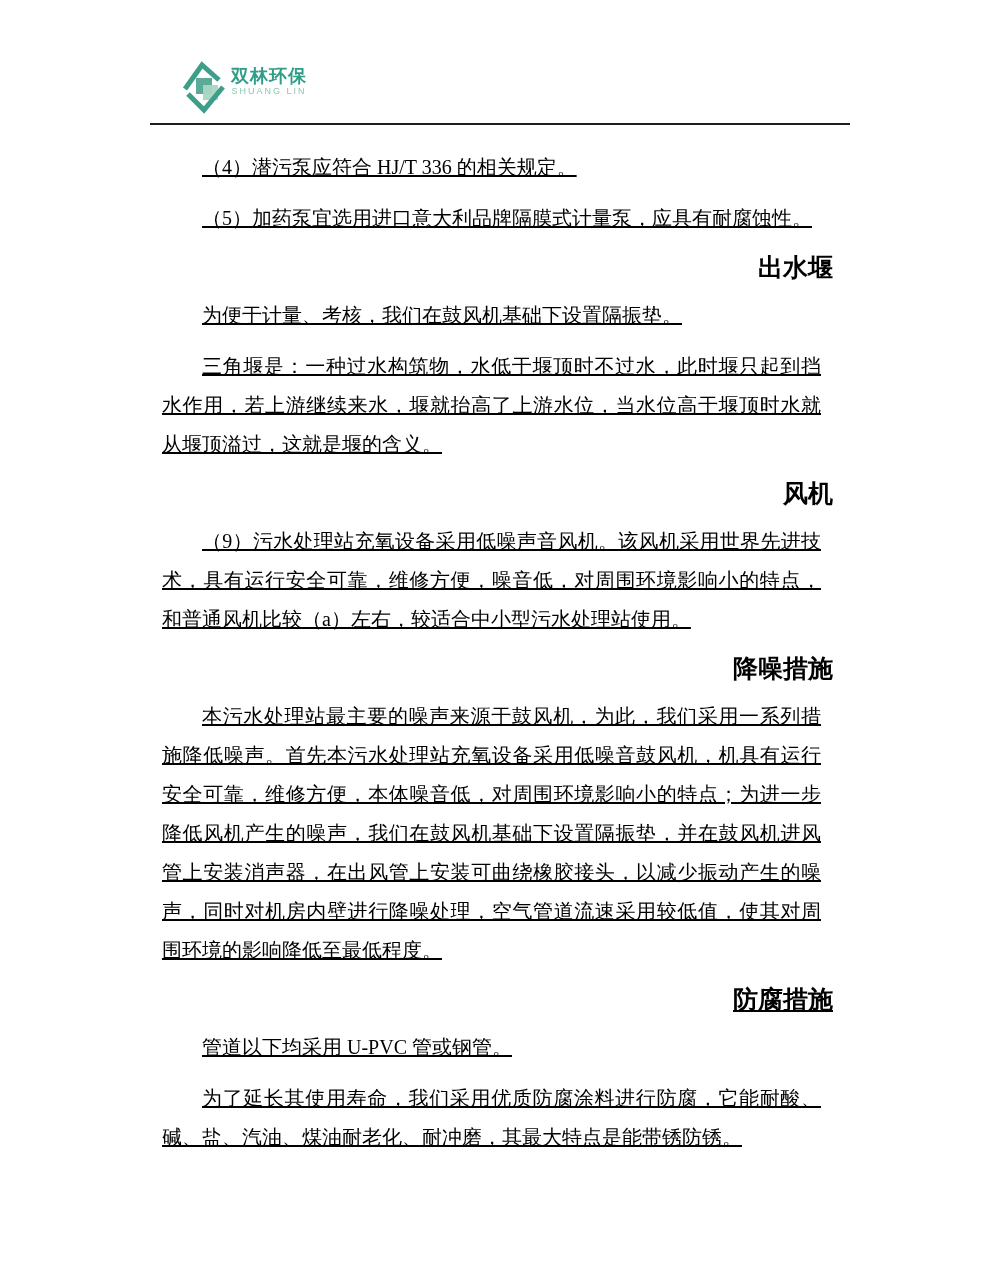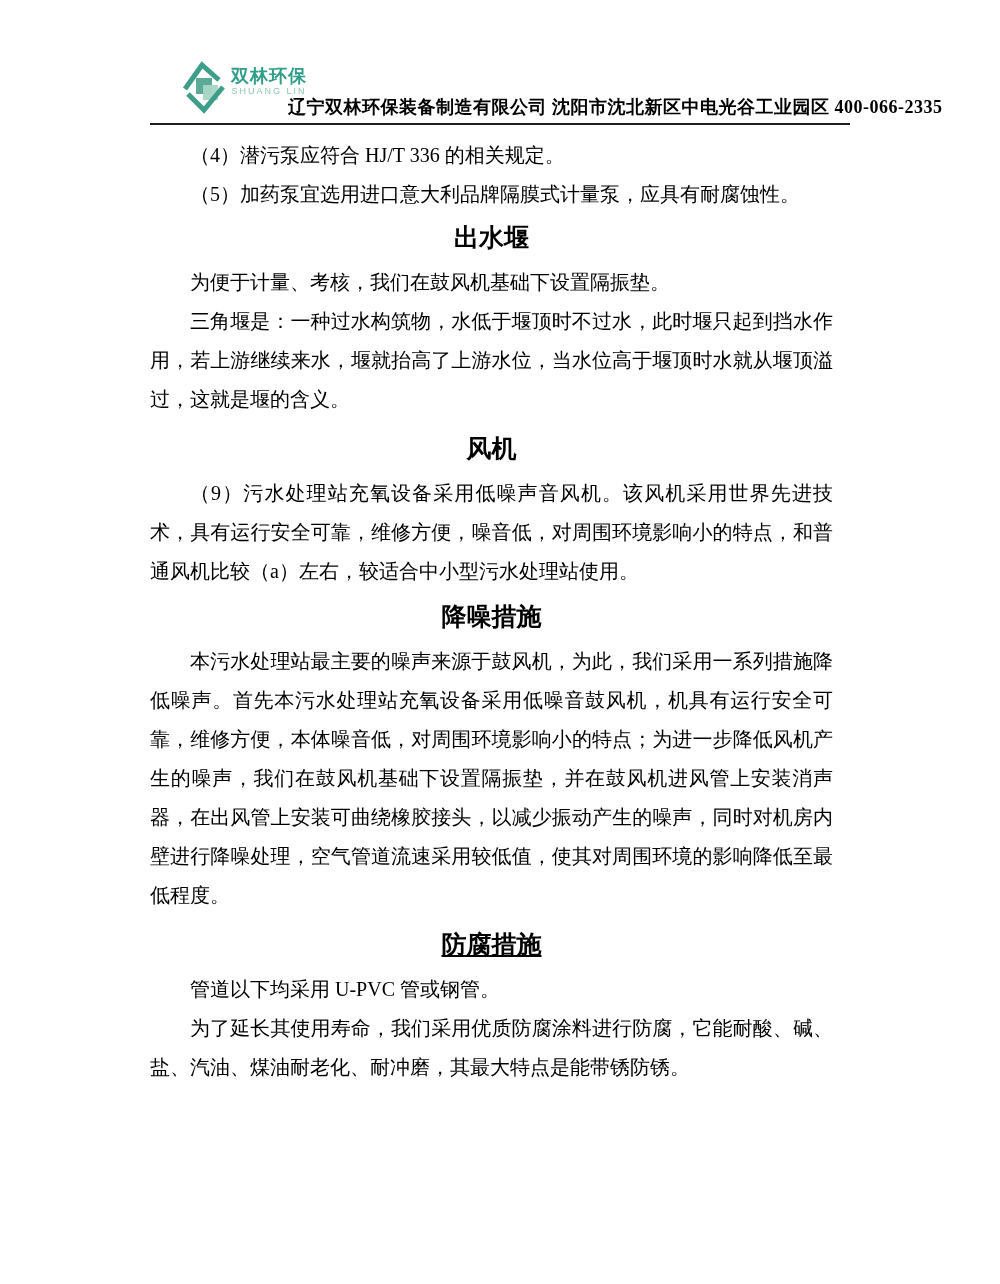--- a/index.html
+++ b/index.html
@@ -60,30 +60,31 @@
 
   
   .doc-body {
     margin: 0 147px 0 150px;
     padding-top: 11px;
     font-size: 20px;
     line-height: 39px;
     text-align: justify;
   }
   .doc-body p {
-    margin: 0;
+    margin: 12px;
     text-indent: 2em;
+    text-decoration: underline;
   }
   .doc-body h2 {
     font-family: "Liberation Sans", "DejaVu Sans", sans-serif;
     font-weight: bold;
     font-size: 25px;
     line-height: 34px;
     margin: 8px 0 9px 0;
-    text-align: center;
+    text-align: right;
   }
   h2.h-outlet-weir { margin-top: 6px; }
   h2.h-fan { margin-top: 12px; }
   h2.h-noise { }
   h2.h-anticorrosion { margin-top: 12px; text-decoration: underline; }
   p.para-fan-2 { margin-top: 5px; }
 </style>
 </head>
 <body>
 
@@ -95,21 +96,20 @@
         <rect x="14" y="18" width="16" height="16" fill="#4aa18d" opacity="0.9"></rect>
         <rect x="21" y="25" width="15" height="15" fill="#a9d6c5" opacity="0.95"></rect>
         <path d="M3 29 L20 5 L37 20" fill="none" stroke="#3d9e8a" stroke-width="5" stroke-linecap="butt"></path>
         <path d="M6 34 L22 50 L41 27" fill="none" stroke="#3d9e8a" stroke-width="5" stroke-linecap="butt"></path>
       </svg>
       <div class="logo-text">
         <div class="logo-cn">双林环保</div>
         <div class="logo-en">SHUANG LIN</div>
       </div>
     </div>
-    <div class="company-line">辽宁双林环保装备制造有限公司 沈阳市沈北新区中电光谷工业园区 400-066-2335</div>
   </header>
 
   <main class="doc-body">
 
     <p>（4）潜污泵应符合 HJ/T 336 的相关规定。</p>
     <p>（5）加药泵宜选用进口意大利品牌隔膜式计量泵，应具有耐腐蚀性。</p>
 
     <h2 class="h-outlet-weir">出水堰</h2>
     <p>为便于计量、考核，我们在鼓风机基础下设置隔振垫。</p>
     <p>三角堰是：一种过水构筑物，水低于堰顶时不过水，此时堰只起到挡水作用，若上游继续来水，堰就抬高了上游水位，当水位高于堰顶时水就从堰顶溢过，这就是堰的含义。</p>

